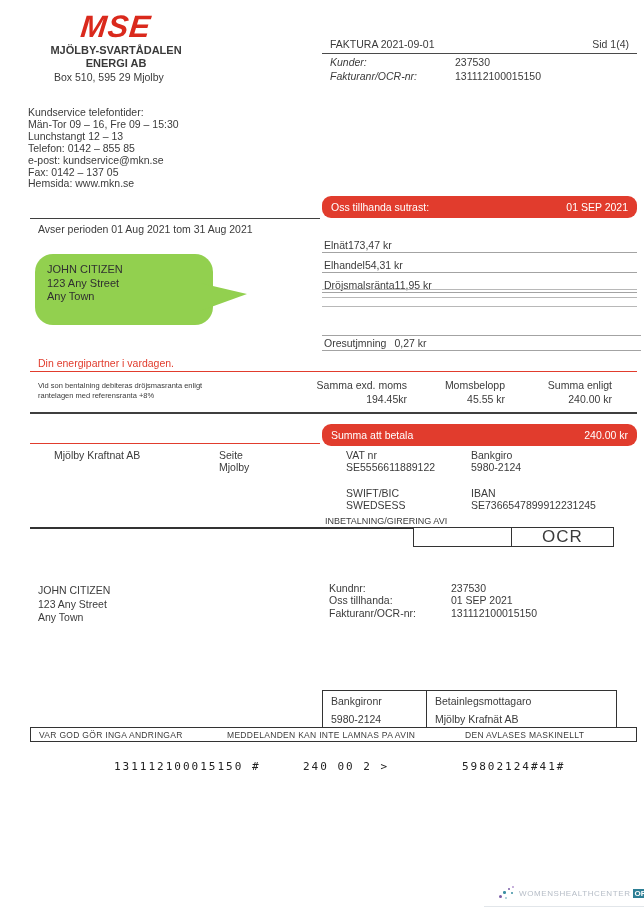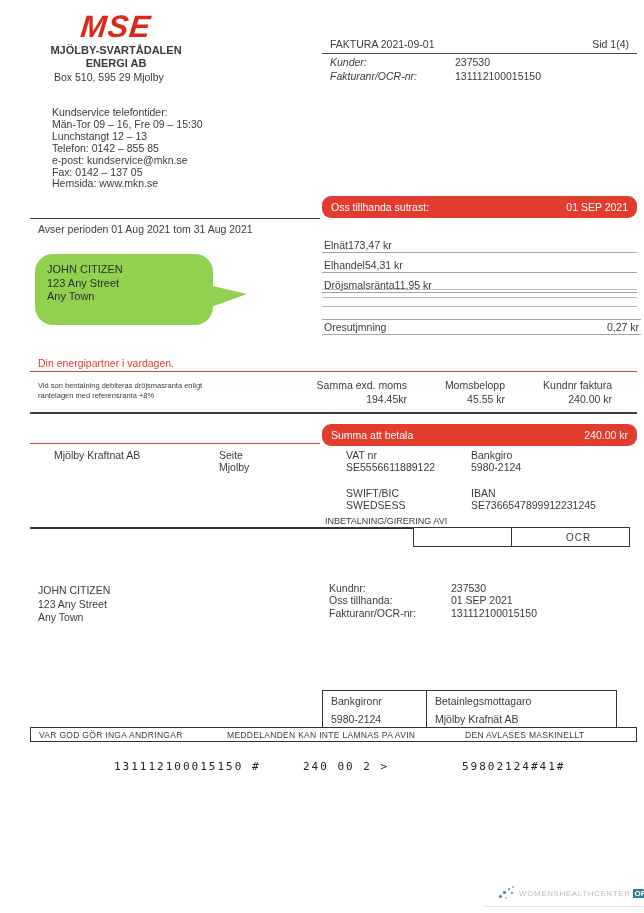--- a/index.html
+++ b/index.html
@@ -7,21 +7,21 @@
   .page{position:relative;width:644px;height:913px;background:#fff;overflow:hidden;}
   .abs{position:absolute;}
   .t{font-size:10.5px;line-height:12px;}
 
   
   #logo-block{left:36px;top:10px;width:160px;text-align:center;}
   .logo-text{font-size:31px;font-weight:900;font-style:italic;letter-spacing:1px;line-height:34px;
              color:var(--logo-red,#da291c);transform:skewX(-6deg);}
   .company-name{font-size:11px;font-weight:bold;line-height:12.5px;color:#3a3a3a;}
   #box-address{left:38px;top:71px;padding-left:16px;}
-  #contact{left:52px;top:107px;line-height:11.9px;}
+  #contact{left:28px;top:107px;line-height:11.9px;}
 
   
   #hdr{left:322px;top:38px;width:315px;}
   #hdr .title-row{display:flex;justify-content:space-between;padding:0 8px 3px 8px;border-bottom:1px solid #4a4a4a;}
   #hdr .frow{display:flex;padding:2px 8px 0 8px;}
   #hdr .fl{width:125px;font-style:italic;}
 
   
   .banner{left:322px;width:315px;height:22px;background:var(--accent-red,#e13c2d);color:#fff;
           display:flex;justify-content:space-between;align-items:center;padding:0 9px;box-sizing:border-box;font-size:10.5px;border-radius:9px;}
@@ -36,22 +36,22 @@
   #bubble{left:35px;top:254px;width:178px;height:71px;background:var(--bubble-green,#92d04f);border-radius:18px;}
   #bubble-tail{left:200px;top:283px;width:0;height:0;border-top:11px solid transparent;
                border-bottom:17px solid transparent;border-left:47px solid var(--bubble-green,#92d04f);}
   #bubble-text{left:47px;top:263px;font-size:11px;line-height:13.5px;color:#303030;}
 
   
   #items{left:322px;top:239px;width:315px;}
   .item-row{display:flex;justify-content:flex-start;padding:0 2px 1px 2px;border-bottom:1px solid #a3a3a3;line-height:12px;margin-bottom:6px;}
   #blanks{left:322px;top:281px;width:315px;}
   .blank-row{height:7.5px;border-bottom:1px solid #b8b8b8;}
-  #adjust-row{left:322px;top:319px;width:315px;display:flex;justify-content:space-between;
-              border-top:1px solid #a3a3a3;border-bottom:1px solid #a3a3a3;padding:1px 2px;line-height:12px;}
+  #adjust-row{left:322px;top:335px;width:315px;display:flex;
+              border-top:1px solid #a3a3a3;border-bottom:1px solid #a3a3a3;padding:1px 2px;line-height:12px;gap:8px;}
 
   
   #tagline{left:38px;top:357px;color:var(--accent-red,#e13c2d);}
   #rule-red{left:30px;top:371px;width:607px;background:var(--accent-red,#e13c2d);}
   #terms{left:38px;top:381px;font-size:7.5px;line-height:9.5px;}
   .total-col{position:absolute;top:379px;text-align:right;font-size:10.5px;line-height:13.5px;}
   #total1{left:250px;width:157px;}
   #total2{left:380px;width:125px;}
   #total3{left:487px;width:125px;}
   #rule-dark{left:30px;top:412px;width:607px;height:2px;background:#3f3f3f;}
@@ -60,21 +60,21 @@
   
   .pair{position:absolute;font-size:10.5px;line-height:12.3px;padding-left:16px;}
   #company2{left:38px;top:449px;}
   #site{left:203px;top:449px;}
   #vat{left:330px;top:449px;} #bankgiro{left:455px;top:449px;}
   #swift{left:330px;top:487px;} #iban{left:455px;top:487px;}
 
   #giro-title{left:325px;top:516px;font-size:9px;}
   #rule-giro{left:30px;top:527px;width:383px;height:2px;background:#333;}
   #box-empty{left:413px;top:527px;width:97px;height:18px;border:1.5px solid #333;background:#fff;}
-  #box-ocr{left:511px;top:527px;width:101px;height:18px;border:1.5px solid #333;display:flex;align-items:center;justify-content:center;font-size:10px;letter-spacing:1px;padding-left:16px;}
+  #box-ocr{left:511px;top:527px;width:101px;height:18px;border:1.5px solid #333;display:flex;align-items:center;justify-content:center;font-size:17px;letter-spacing:1px;}
 
   
   #recipient2{left:38px;top:584px;line-height:13.5px;}
   #payfields{left:329px;top:582px;line-height:12.3px;}
   #payfields .frow{display:flex;}
   #payfields .fl{width:122px;}
 
   
   #bg-box{left:322px;top:690px;width:295px;height:38px;border:1px solid #333;box-sizing:border-box;font-size:10.5px;}
   #bg-box .divider{position:absolute;left:103px;top:0;bottom:0;width:1px;background:#333;}
@@ -191,21 +191,21 @@
   </div>
   <div class="total-col" id="total1">
     <div>Samma exd. moms</div>
     <div>194.45kr</div>
   </div>
   <div class="total-col" id="total2">
     <div>Momsbelopp</div>
     <div>45.55 kr</div>
   </div>
   <div class="total-col" id="total3">
-    <div>Kundnr faktura</div>
+    <div>Summa enligt</div>
     <div>240.00 kr</div>
   </div>
   <div class="rule" id="rule-dark"></div>
 
   <div class="abs banner" id="pay-banner">
     <span>Summa att betala</span>
     <span>240.00 kr</span>
   </div>
   <div class="rule" id="rule-red2"></div>
 

